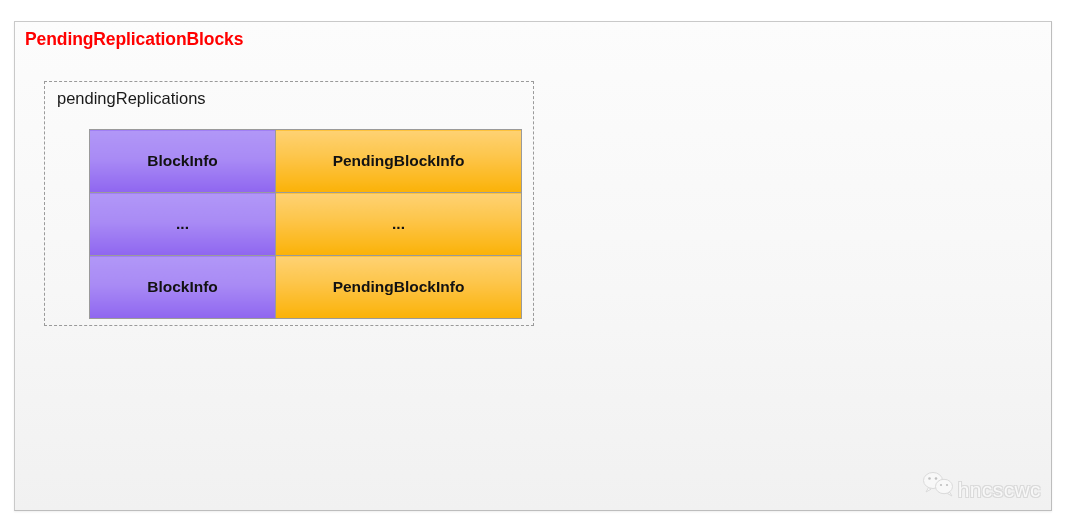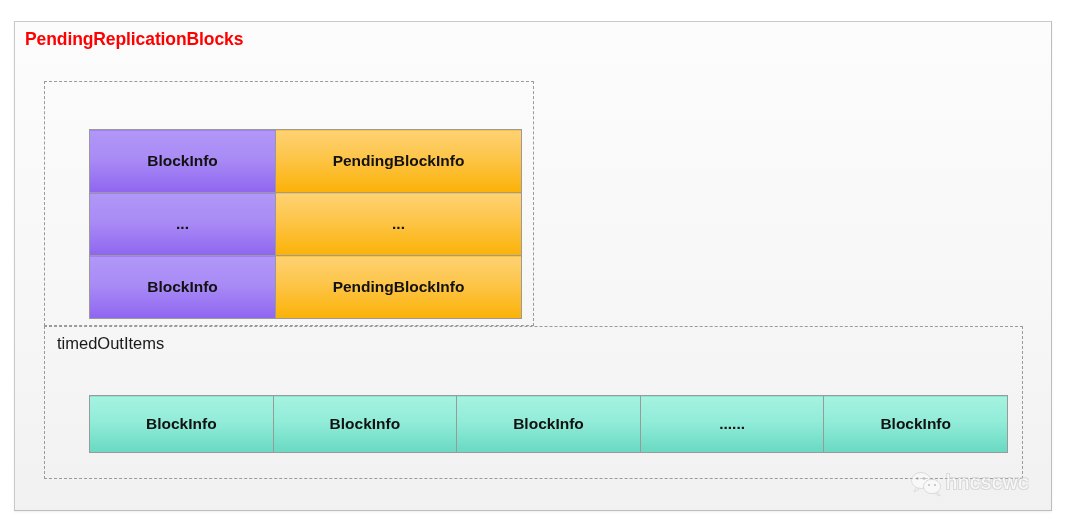--- a/index.html
+++ b/index.html
@@ -120,24 +120,24 @@
     font-weight: bold;
     color: #121212;
     border: 1px solid #9a9a9a;
     background: linear-gradient(180deg, #a6f2e0 0%, #91ecd8 45%, #69d9c2 100%);
     white-space: nowrap;
   }
 
   
   .watermark {
     position: absolute;
-    right: 22px;
+    right: 10px;
     bottom: 8px;
     display: flex;
-    align-items: flex-start;
+    align-items: flex-end;
     gap: 3px;
     opacity: 0.5;
     pointer-events: none;
     margin-top: 36px;
   }
   .watermark .wm-text {
     font-size: 21px;
     color: #ffffff;
     font-family: "Liberation Sans", sans-serif;
     letter-spacing: 0.4px;
@@ -150,55 +150,40 @@
 <body>
 
 <div id="canvas">
 
   <div class="outer-box">
 
     <div class="diagram-title">PendingReplicationBlocks</div>
 
     <div class="dashed-box" id="pending-group">
 
+      <div class="group-label">pendingReplications</div>
 
       <table class="pending-table">
         <tbody>
           <tr>
             <td class="cell-purple">BlockInfo</td>
             <td class="cell-orange">PendingBlockInfo</td>
           </tr>
           <tr>
             <td class="cell-purple">...</td>
             <td class="cell-orange">...</td>
           </tr>
           <tr>
             <td class="cell-purple">BlockInfo</td>
             <td class="cell-orange">PendingBlockInfo</td>
           </tr>
         </tbody>
       </table>
     </div>
 
-    <div class="dashed-box" id="timedout-group">
-
-      <div class="group-label">timedOutItems</div>
-
-      <table class="timedout-table">
-        <tbody>
-          <tr>
-            <td>BlockInfo</td>
-            <td>BlockInfo</td>
-            <td>BlockInfo</td>
-            <td>......</td>
-            <td>BlockInfo</td>
-          </tr>
-        </tbody>
-      </table>
-    </div>
 
     <div class="watermark">
       <span>
         <svg width="34" height="28" viewBox="0 0 34 28" aria-hidden="true">
           <g fill="#ffffff" stroke="#c2c2c2" stroke-width="1">
             <ellipse cx="12" cy="10.5" rx="9.5" ry="8"></ellipse>
             <path d="M7.5 17.5 L5 22 L10 19.2 Z"></path>
             <ellipse cx="23" cy="16.5" rx="8.5" ry="7.2"></ellipse>
             <path d="M28.5 22 L31 26 L26.5 23.6 Z"></path>
           </g>

